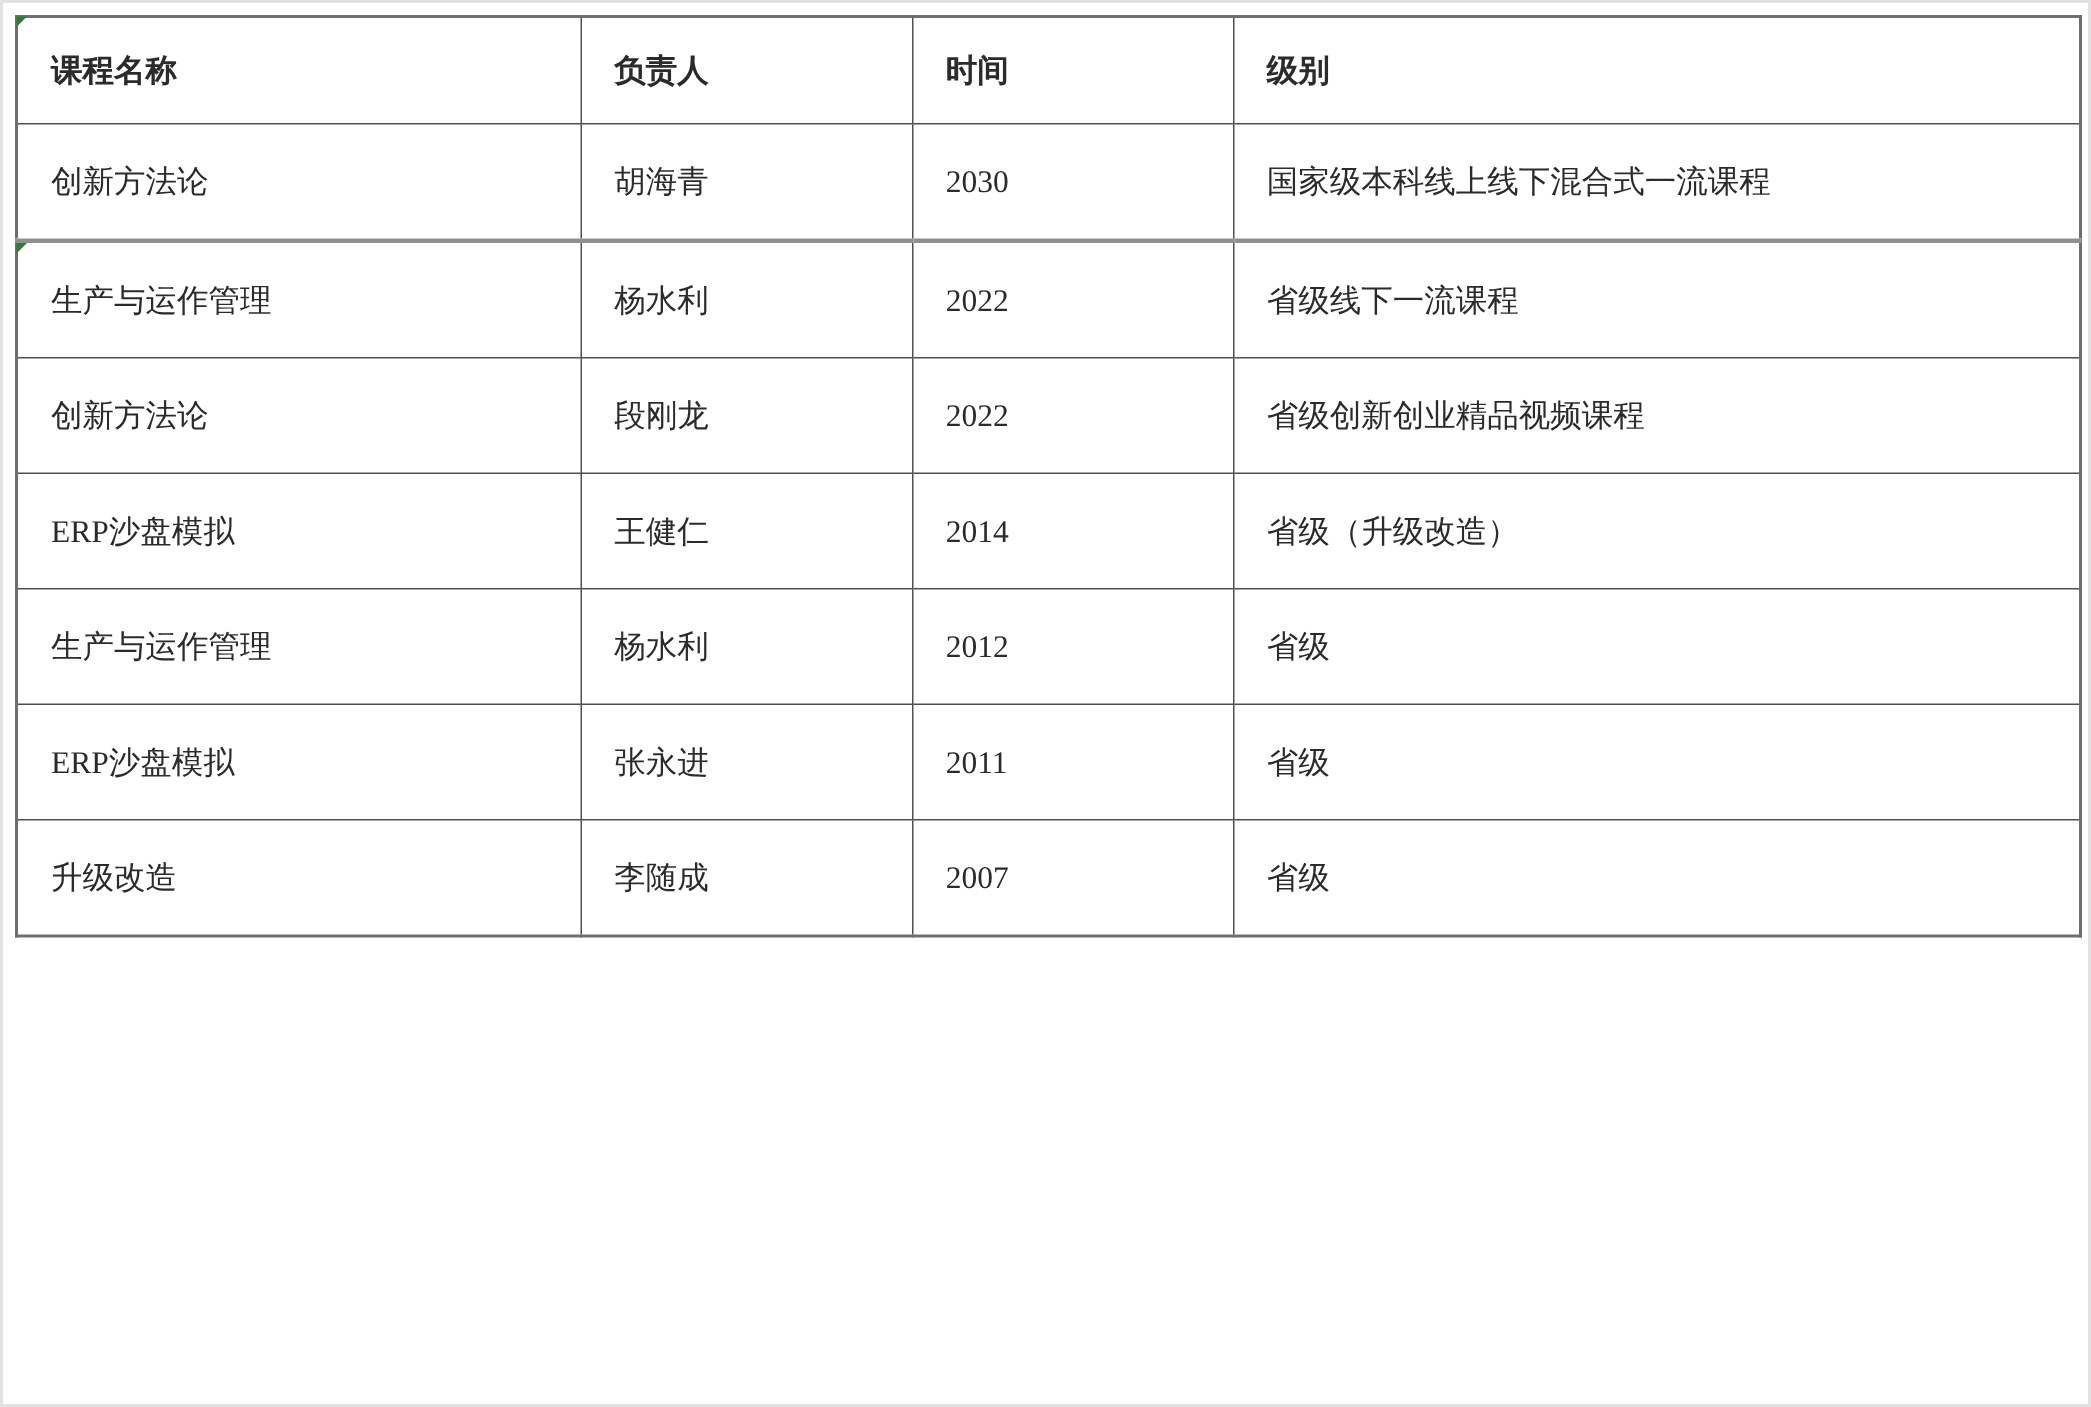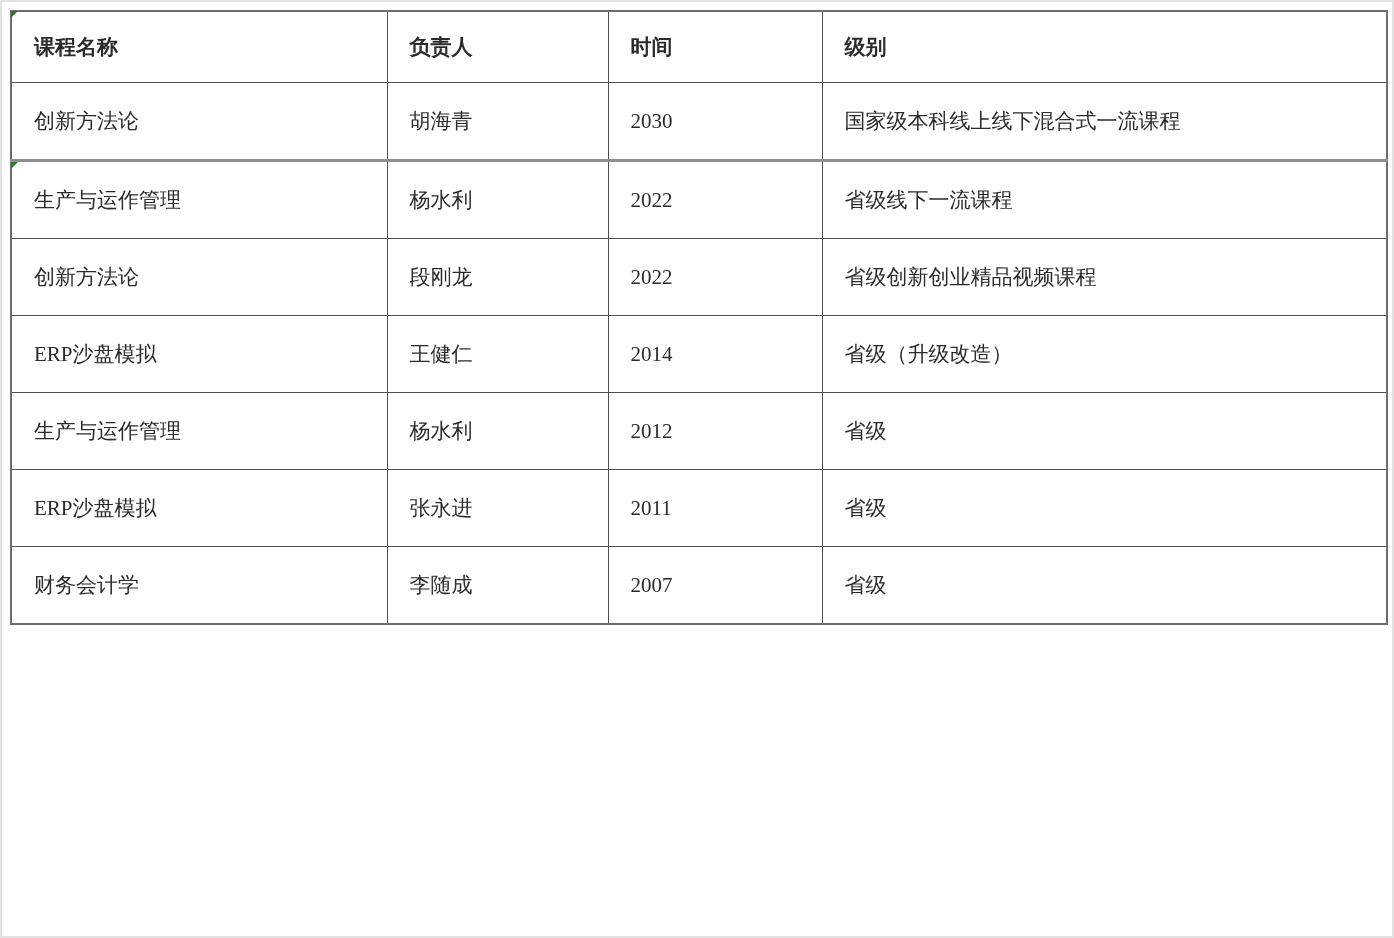--- a/index.html
+++ b/index.html
@@ -116,21 +116,21 @@
         <td>2012</td>
         <td>省级</td>
       </tr>
       <tr>
         <td>ERP沙盘模拟</td>
         <td>张永进</td>
         <td>2011</td>
         <td>省级</td>
       </tr>
       <tr>
-        <td>财务会计学</td>
+        <td>升级改造</td>
         <td>李随成</td>
         <td>2007</td>
         <td>省级</td>
       </tr>
     </tbody>
   </table>
 
   <div class="tri tri-1"></div>
   <div class="tri tri-2"></div>
 

